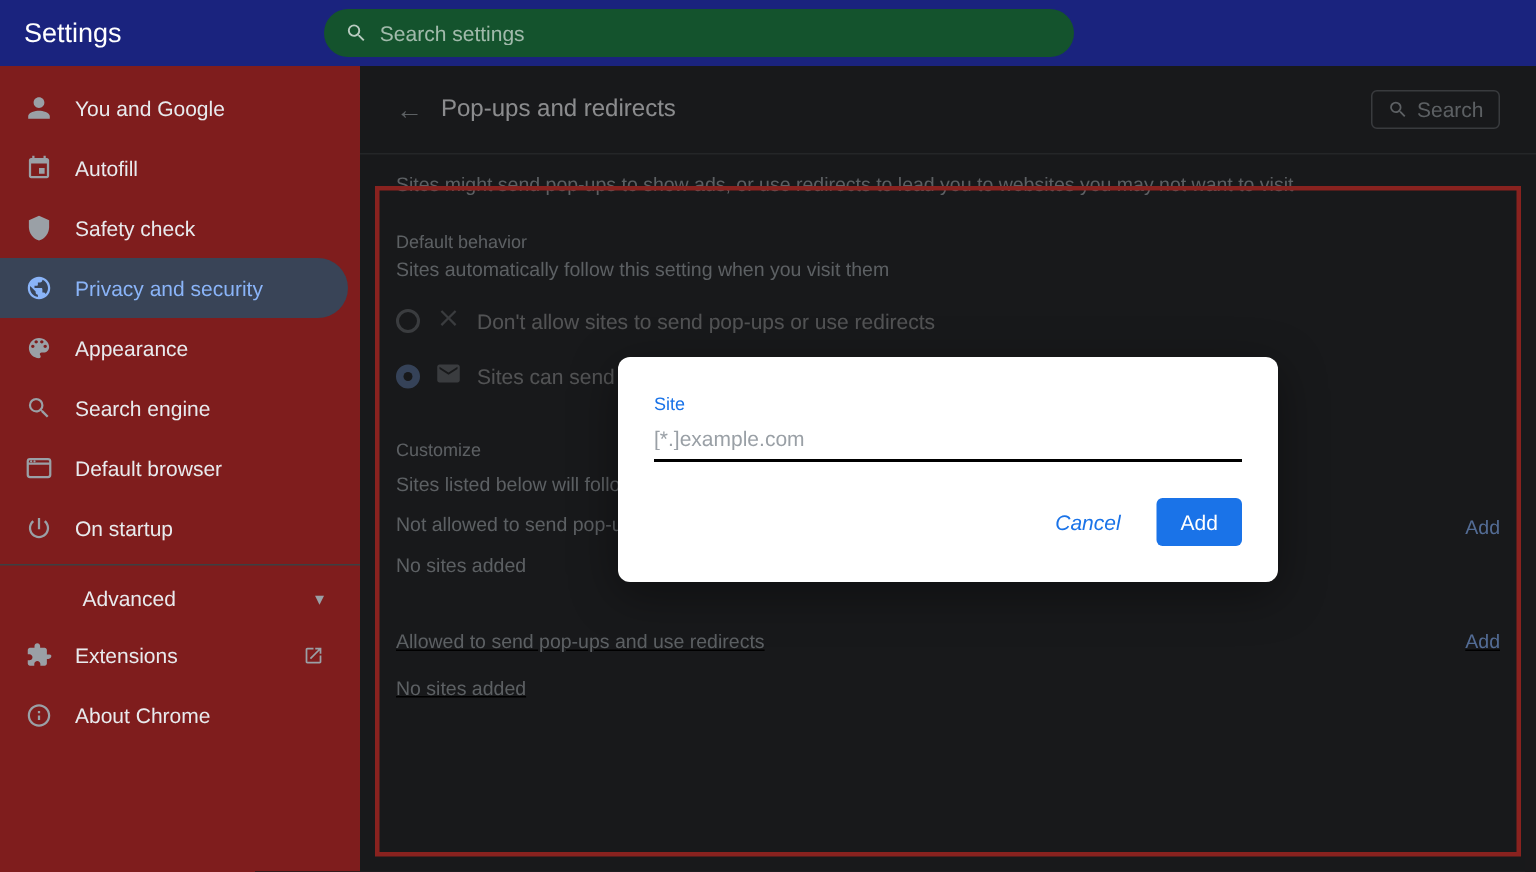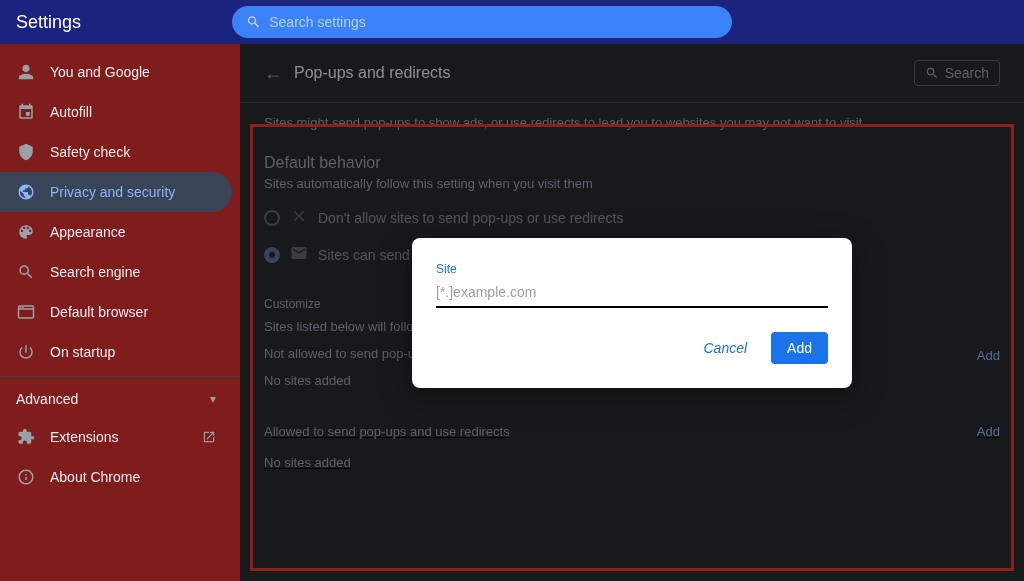--- a/index.html
+++ b/index.html
@@ -5,31 +5,30 @@
     * { box-sizing: border-box; margin: 0; padding: 0; }
     body { font-family: 'Segoe UI', Arial, sans-serif; font-size: 14px; background: #202124; width: 1024px; height: 581px; overflow: hidden; }
 
     
     .top-bar {
       background: #1a237e;
       height: 44px;
       display: flex;
       align-items: center;
       padding: 0 16px;
-      gap: 16px;
     }
     .top-bar-title {
       color: #fff;
       font-size: 18px;
       font-weight: 400;
       min-width: 200px;
     }
     .search-bar {
       flex: 1;
-      background: #3b82f6;
+      background: #14532d;
       border-radius: 22px;
       display: flex;
       align-items: center;
       padding: 0 14px;
       height: 32px;
       gap: 8px;
       max-width: 500px;
     }
     .search-bar input {
       background: transparent;
@@ -71,21 +70,21 @@
     .sidebar-item .icon { width: 20px; height: 20px; display: flex; align-items: center; justify-content: center; color: #9aa0a6; flex-shrink: 0; }
     .sidebar-item.active .icon { color: #8ab4f8; }
     .sidebar-item .label { flex: 1; }
     .sidebar-item .ext-icon { width: 14px; height: 14px; color: #9aa0a6; }
 
     .sidebar-divider { height: 1px; background: #3c4043; margin: 4px 0; }
 
     .sidebar-item.advanced-item {
       justify-content: space-between;
     }
-    .sidebar-item.advanced-item .left { display: flex; align-items: center; gap: 14px; }
+    .sidebar-item.advanced-item .left { display: flex; align-items: center; gap: 14px; margin-left: 39px; }
 
     
     .content {
       flex: 1;
       background: #292a2d;
       overflow-y: auto;
       padding: 0;
       position: relative;
     }
 
@@ -121,21 +120,21 @@
       font-size: 14px;
       border: 1px solid #5f6368;
       border-radius: 4px;
       padding: 4px 10px;
       cursor: pointer;
     }
 
     .content-body { padding: 0 24px; }
     .description { color: #9aa0a6; font-size: 13px; padding: 12px 0 16px; }
 
-    .section-label { color: #9aa0a6; font-size: 16px; font-weight: 500; padding: 8px 0 4px; text-transform: none; letter-spacing: 0; }
+    .section-label { color: #9aa0a6; font-size: 12px; font-weight: 500; padding: 8px 0 4px; text-transform: none; letter-spacing: 0; }
     .subsection-desc { color: #9aa0a6; font-size: 13px; margin-bottom: 8px; }
 
     .option-row {
       display: flex;
       align-items: center;
       padding: 8px 0;
       gap: 10px;
       color: #e8eaed;
       font-size: 14px;
       opacity: 0.5;

